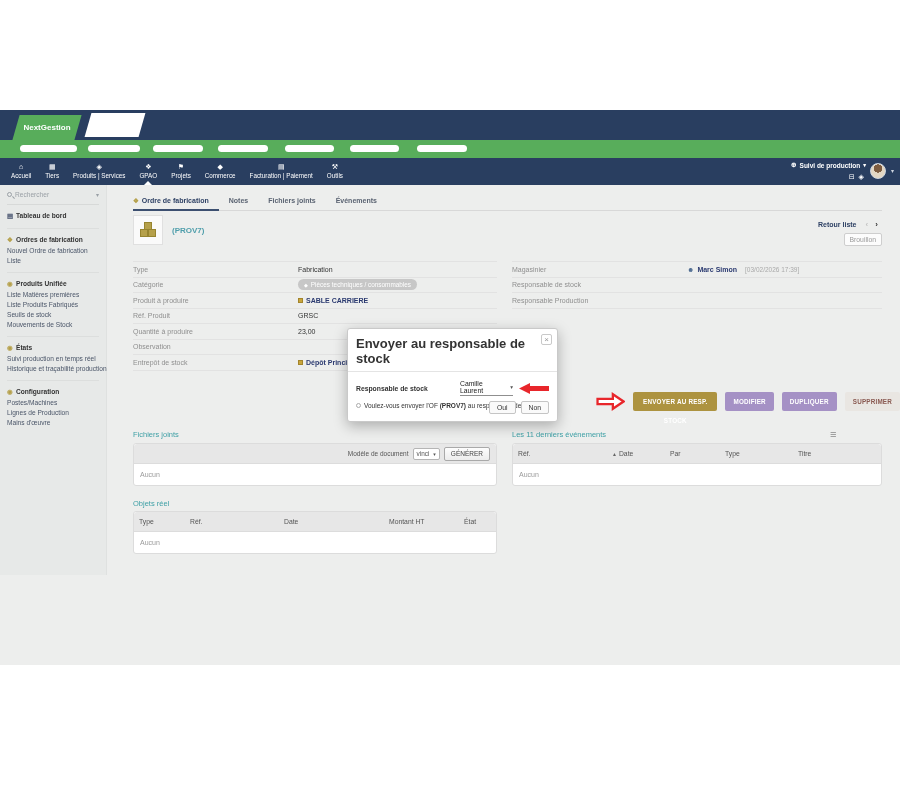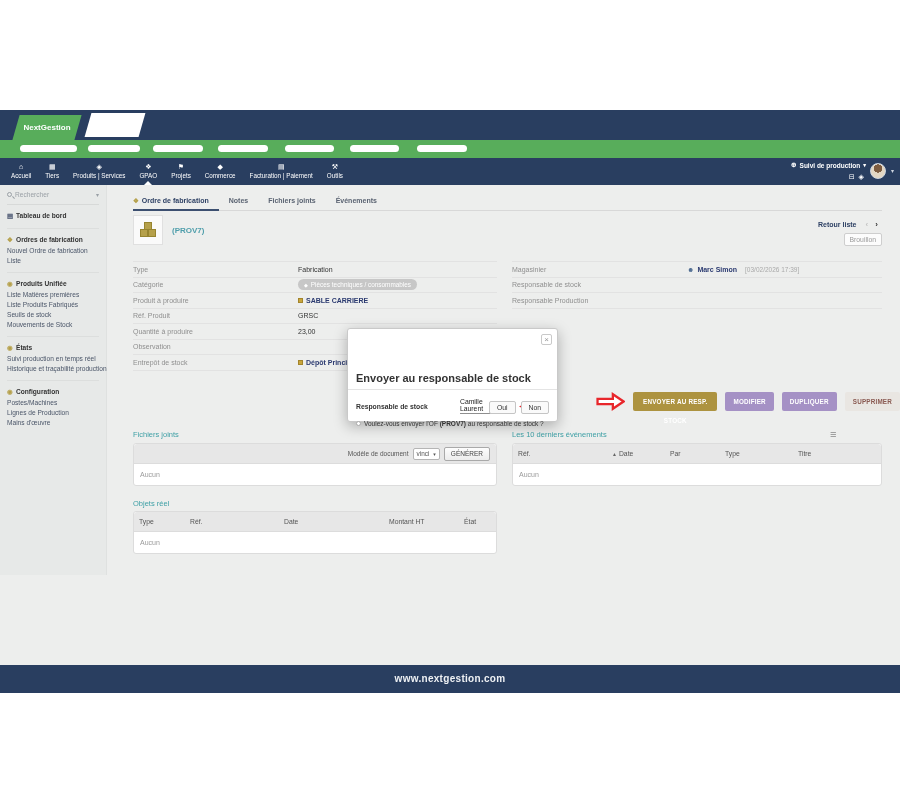--- a/index.html
+++ b/index.html
@@ -90,21 +90,21 @@
   .tempty { height: 21px; line-height: 21px; padding-left: 6px; font-size: 7px; color: #9a9a9a; }
   .gen-toolbar { display: flex; align-items: center; justify-content: flex-end; gap: 4px; width: 100%; padding-right: 6px; }
   .gt-label { font-size: 6.5px; color: #555; }
   .mini-select { display: inline-flex; align-items: center; gap: 4px; background: #fff; border: 1px solid #b5b5b5; border-radius: 2px; height: 12px; padding: 0 3px; font-size: 6.4px; color: #555; cursor: pointer; }
   .btn-plain { height: 14px; padding: 0 6px; background: linear-gradient(#fdfdfd, #ececec); border: 1px solid #a9a9a9; border-radius: 2px; font-size: 6.5px; color: #444; cursor: pointer; font-family: inherit; }
   .burger { position: absolute; left: 830px; top: 429px; font-size: 11px; color: #8a8a8a; cursor: pointer; line-height: 11px; }
   .sort-ico { font-size: 5px; color: #666; margin-right: 2px; }
 
   
   .modal { position: absolute; left: 347px; top: 328px; width: 211px; height: 94px; background: #fff; border: 1px solid #c9c9c9; border-radius: 3px; box-shadow: 0 4px 14px rgba(0,0,0,.28); z-index: 20; }
-  .modal-title { padding: 7px 8px 5px; font-size: 11px; font-weight: bold; color: #333; border-bottom: 1px solid #e4e4e4; margin-top: 36px; }
+  .modal-title { padding: 7px 8px 5px; font-size: 13px; font-weight: bold; color: #333; border-bottom: 1px solid #e4e4e4; }
   .modal-close { position: absolute; right: 5px; top: 5px; width: 11px; height: 11px; border: 1px solid #c9c9c9; border-radius: 2px; background: #fff; color: #999; font-size: 8px; line-height: 9px; text-align: center; cursor: pointer; }
   .modal-row1 { display: flex; align-items: center; padding: 8px 8px 0; }
   .m-label { font-size: 6.8px; font-weight: bold; color: #333; width: 104px; flex: none; }
   .m-select { display: inline-flex; align-items: center; gap: 3px; border-bottom: 1px solid #8f8f8f; padding-bottom: 1px; font-size: 6.8px; color: #222; cursor: pointer; }
   .m-select .caret { font-size: 5.5px; color: #555; }
   .modal-row2 { display: flex; align-items: center; gap: 3px; padding: 6px 8px 0; font-size: 6.5px; color: #333; }
   .radio { width: 5px; height: 5px; border: 1px solid #ababab; border-radius: 50%; background: #fff; flex: none; }
   .modal-actions { position: absolute; right: 8px; bottom: 7px; display: flex; gap: 5px; }
   .btn-dialog { font-size: 6.8px; color: #333; background: #fafafa; border: 1px solid #c5c5c5; border-radius: 2px; padding: 2px 7px; cursor: pointer; font-family: inherit; }
 
@@ -181,23 +181,20 @@
       <div class="user-line2">
         <span>⊟</span>
         <span>◈</span>
       </div>
       <div class="avatar"></div>
       <span class="avatar-caret">▾</span>
     </div>
   </div>
 
   <div class="content-bg"></div>
-  <div class="footer">
-    <span>www.nextgestion.com</span>
-  </div>
 
   <aside class="sidebar">
     <div class="side-search">
       <span class="mag"></span>
       <span>Rechercher</span>
       <span class="caret">▾</span>
     </div>
     <div class="side-block">
       <div class="side-item head">
         <span class="si navy">▤</span><span>Tableau de bord</span>
@@ -347,21 +344,21 @@
     <div class="thead">
       <span class="th" style="width:51px">Type</span>
       <span class="th" style="width:94px">Réf.</span>
       <span class="th" style="width:105px">Date</span>
       <span class="th" style="width:75px">Montant HT</span>
       <span class="th">État</span>
     </div>
     <div class="tempty">Aucun</div>
   </div>
 
-  <div class="panel-title" style="left:512px;top:430px">Les 10 derniers événements</div>
+  <div class="panel-title" style="left:512px;top:430px">Les 11 derniers événements</div>
   <div class="burger">≡</div>
   <div class="dtable" style="left:512px;top:443px;width:370px">
     <div class="thead">
       <span class="th" style="width:94px">Réf.</span>
       <span class="th" style="width:58px"><span class="sort-ico">▲</span><span>Date</span></span>
       <span class="th" style="width:55px">Par</span>
       <span class="th" style="width:73px">Type</span>
       <span class="th">Titre</span>
     </div>
     <div class="tempty">Aucun</div>

